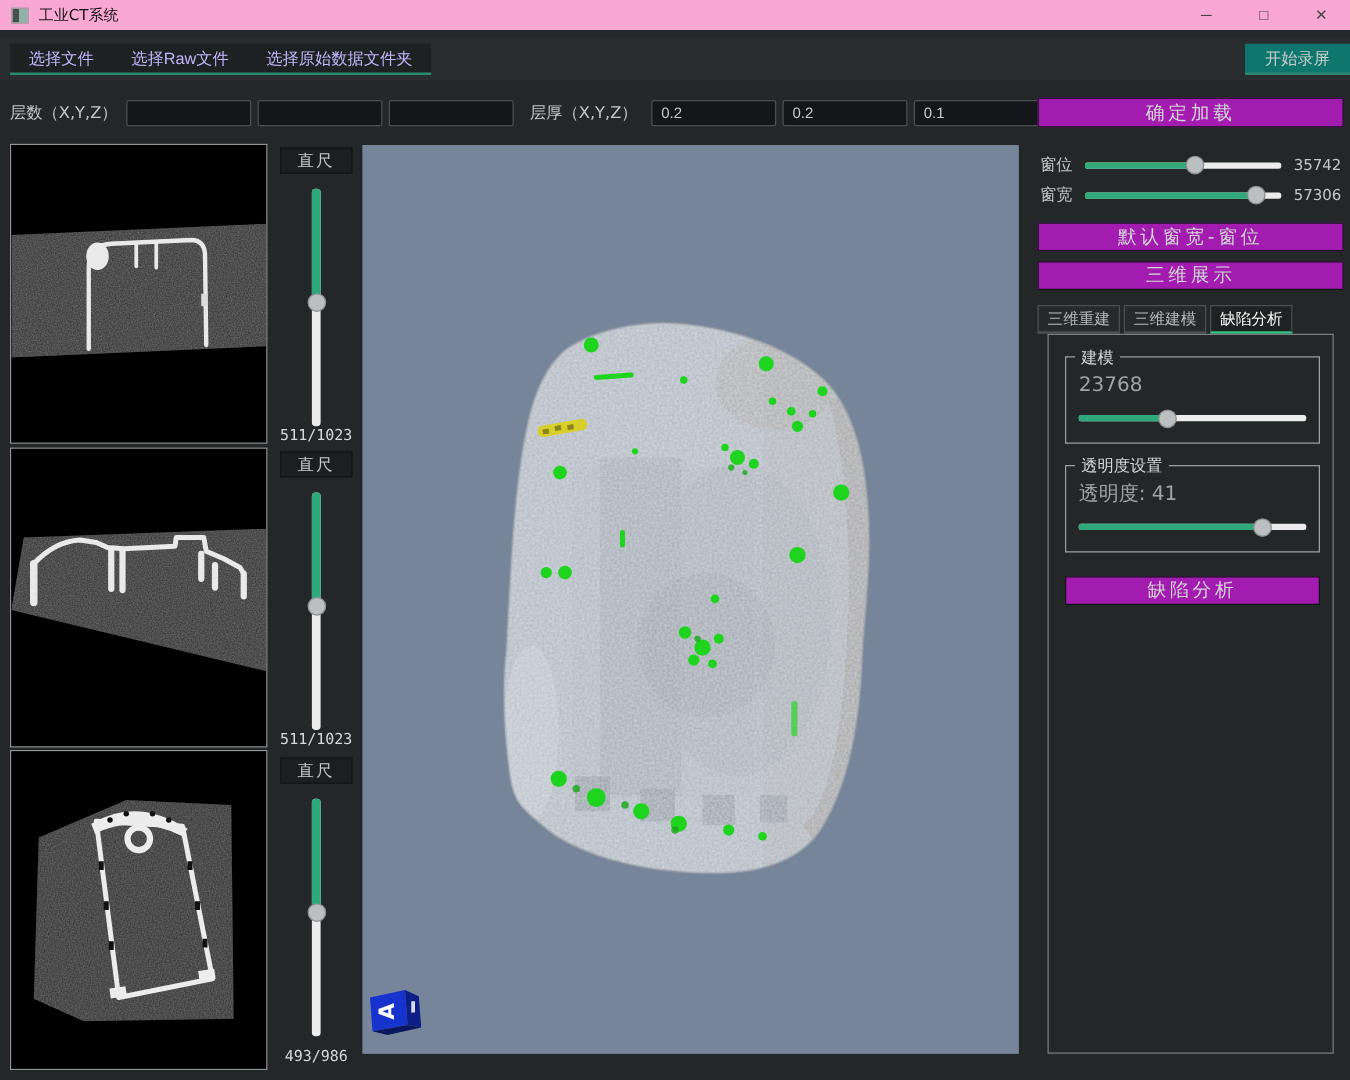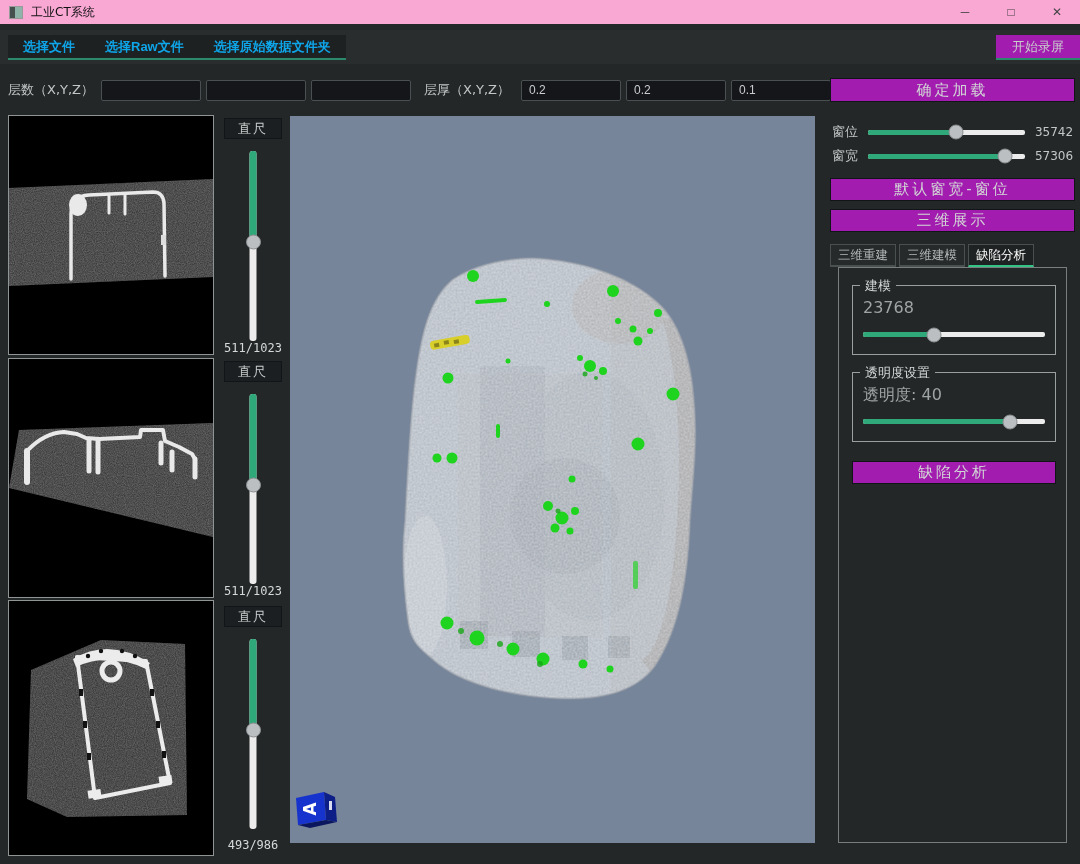--- a/index.html
+++ b/index.html
@@ -27,26 +27,26 @@
     color:#444; font-size:12px; display:flex; align-items:center; justify-content:center;
     cursor:default;
   }
   
   .toolbar { position:absolute; top:30px; left:0; width:1080px; height:34px; background:#2a2d2d; }
   .toolbar-group {
     position:absolute; left:8px; top:5px; height:25px; display:flex;
     background:#1d2121; border-bottom:2px solid #2b8a6b;
   }
   .tbtn {
-    border:none; background:transparent; color:#0ea5e9; font-size:13px;
-    padding:0 15px; line-height:22px; white-space:nowrap;font-weight:bold;
+    border:none; background:transparent; color:#c4b5fd; font-size:13px;
+    padding:0 15px; line-height:22px; white-space:nowrap;
   }
   .record-btn {
     position:absolute; right:0; top:5px; height:25px; padding:0 16px;
-    background:#a21caf; border:none; border-bottom:2px solid #2b8a6b;
+    background:#0f766e; border:none; border-bottom:2px solid #2b8a6b;
     color:#c9cdcd; font-size:13px; white-space:nowrap;
   }
   
   .params-row {
     position:absolute; top:78px; left:8px; height:24px;
     display:flex; align-items:center; gap:5px;
   }
   .param-label { color:#c3c7c7; font-size:13px; width:88px; white-space:nowrap; }
   .param-label.second { width:92px; margin-left:8px; }
   .param-input {
@@ -410,21 +410,21 @@
       <span class="group-title">建模</span>
       <span class="group-value">23768</span>
       <div class="g-slider">
         <div class="h-fill" style="width: 39%;"></div>
         <div class="h-handle" style="left: 39%;"></div>
       </div>
     </div>
 
     <div class="group transparency-group">
       <span class="group-title">透明度设置</span>
-      <span class="group-value">透明度: 40</span>
+      <span class="group-value">透明度: 41</span>
       <div class="g-slider">
         <div class="h-fill" style="width: 81%;"></div>
         <div class="h-handle" style="left: 81%;"></div>
       </div>
     </div>
 
     <button class="dark-btn analyze-btn">缺陷分析</button>
   </div>
 </div>
 

